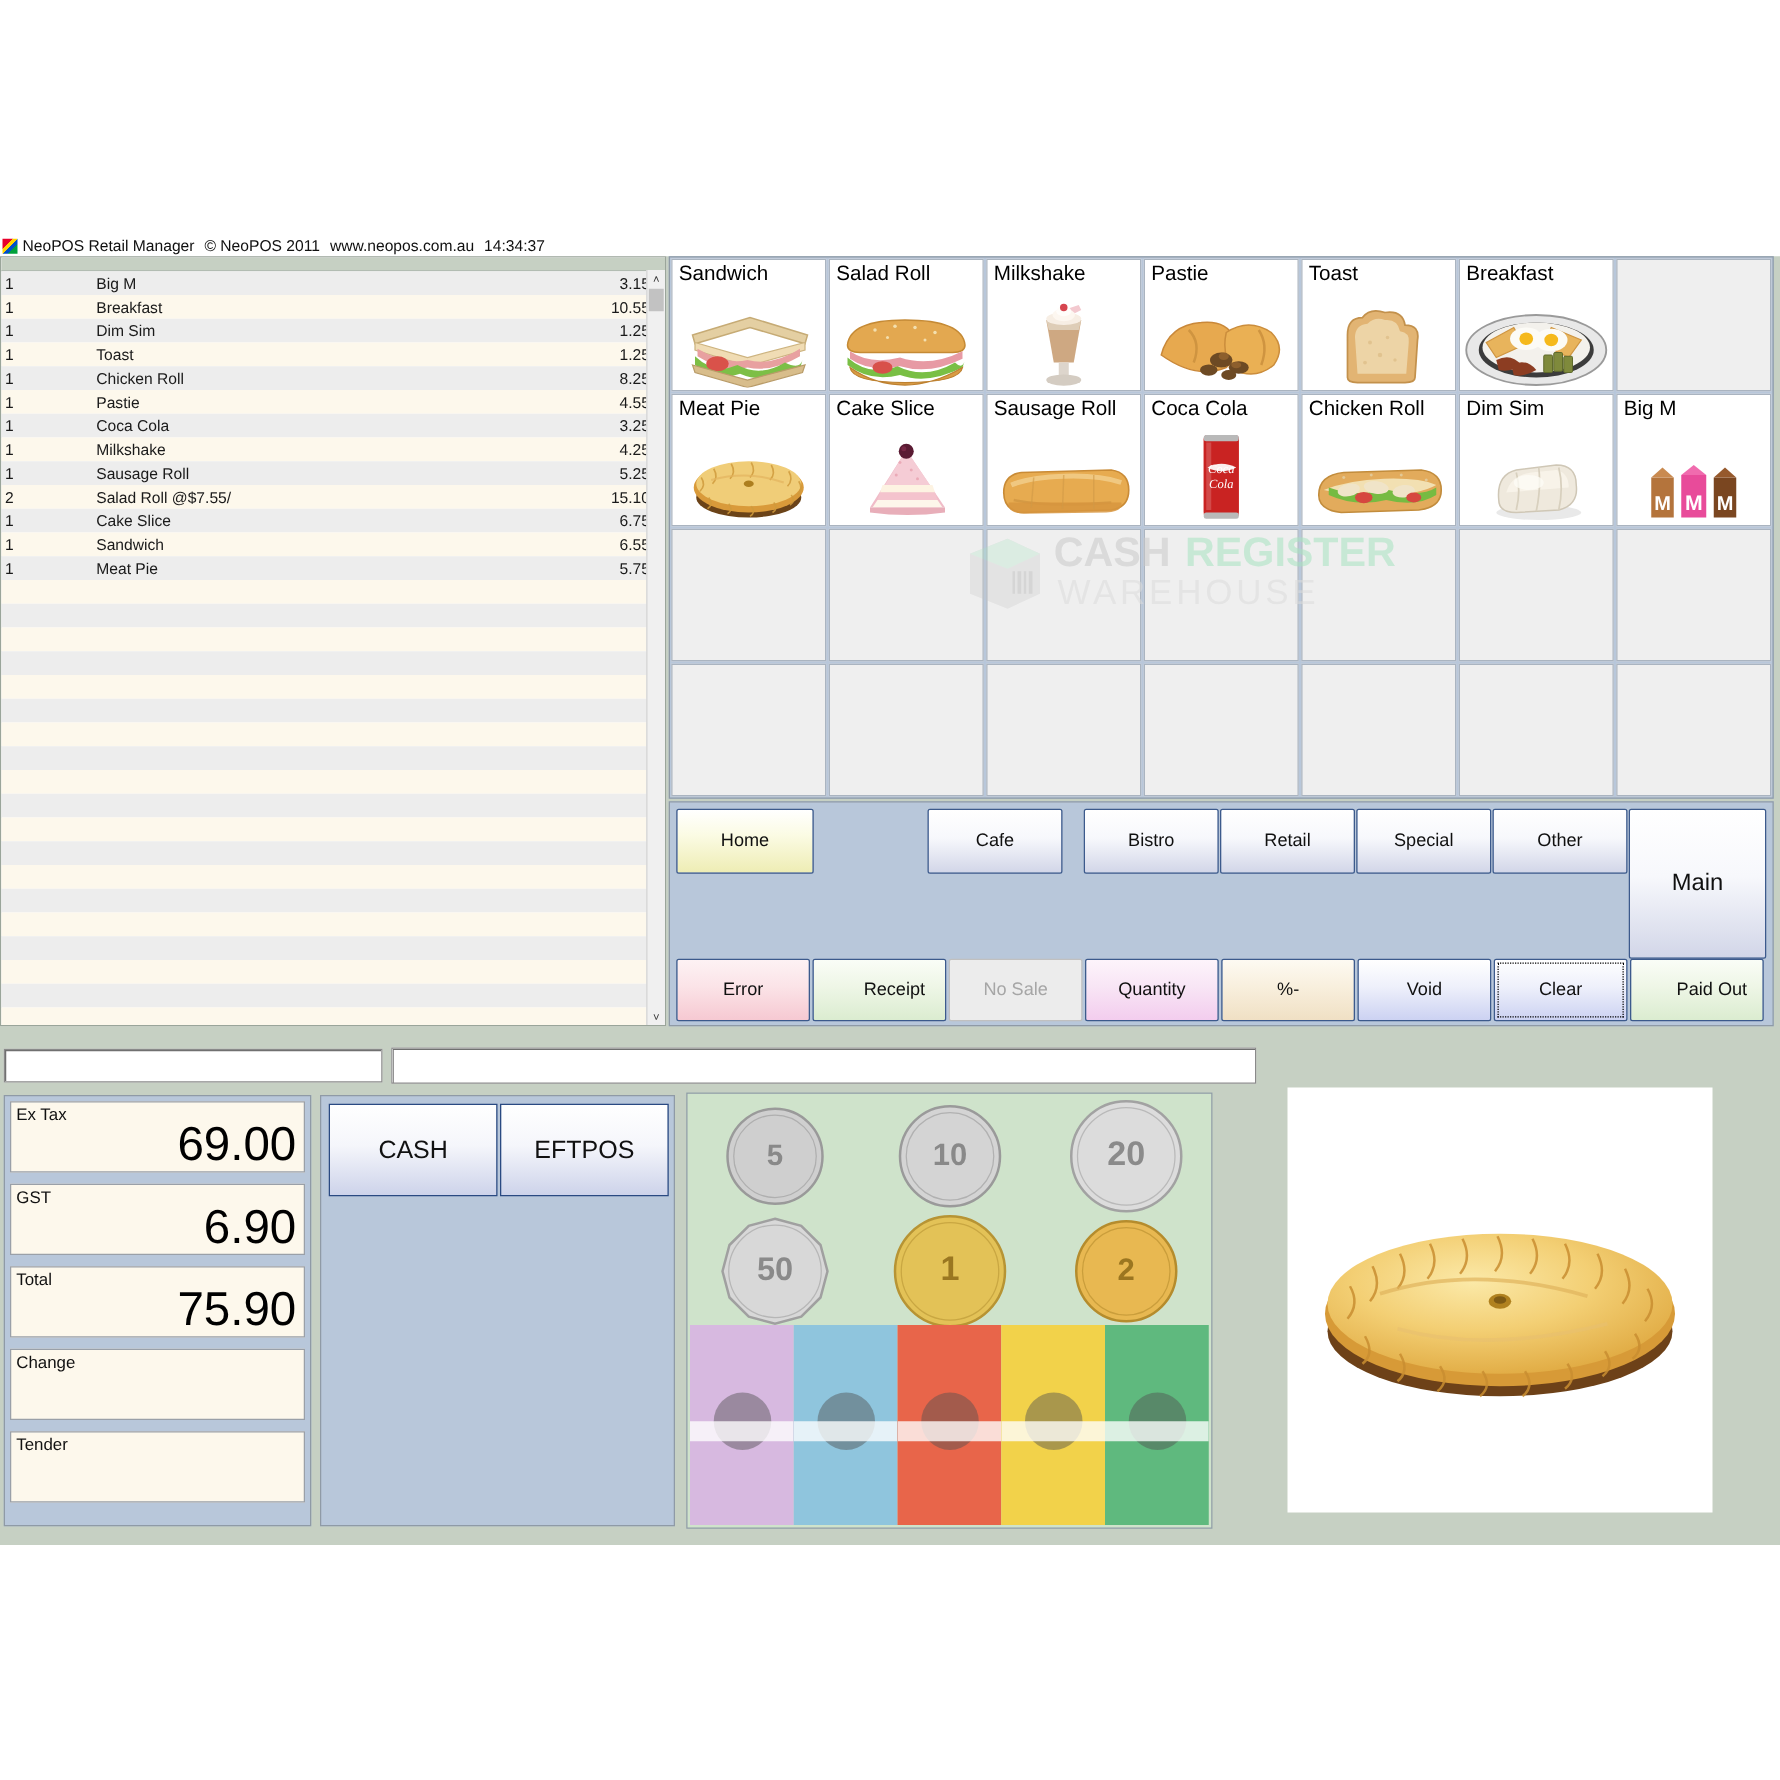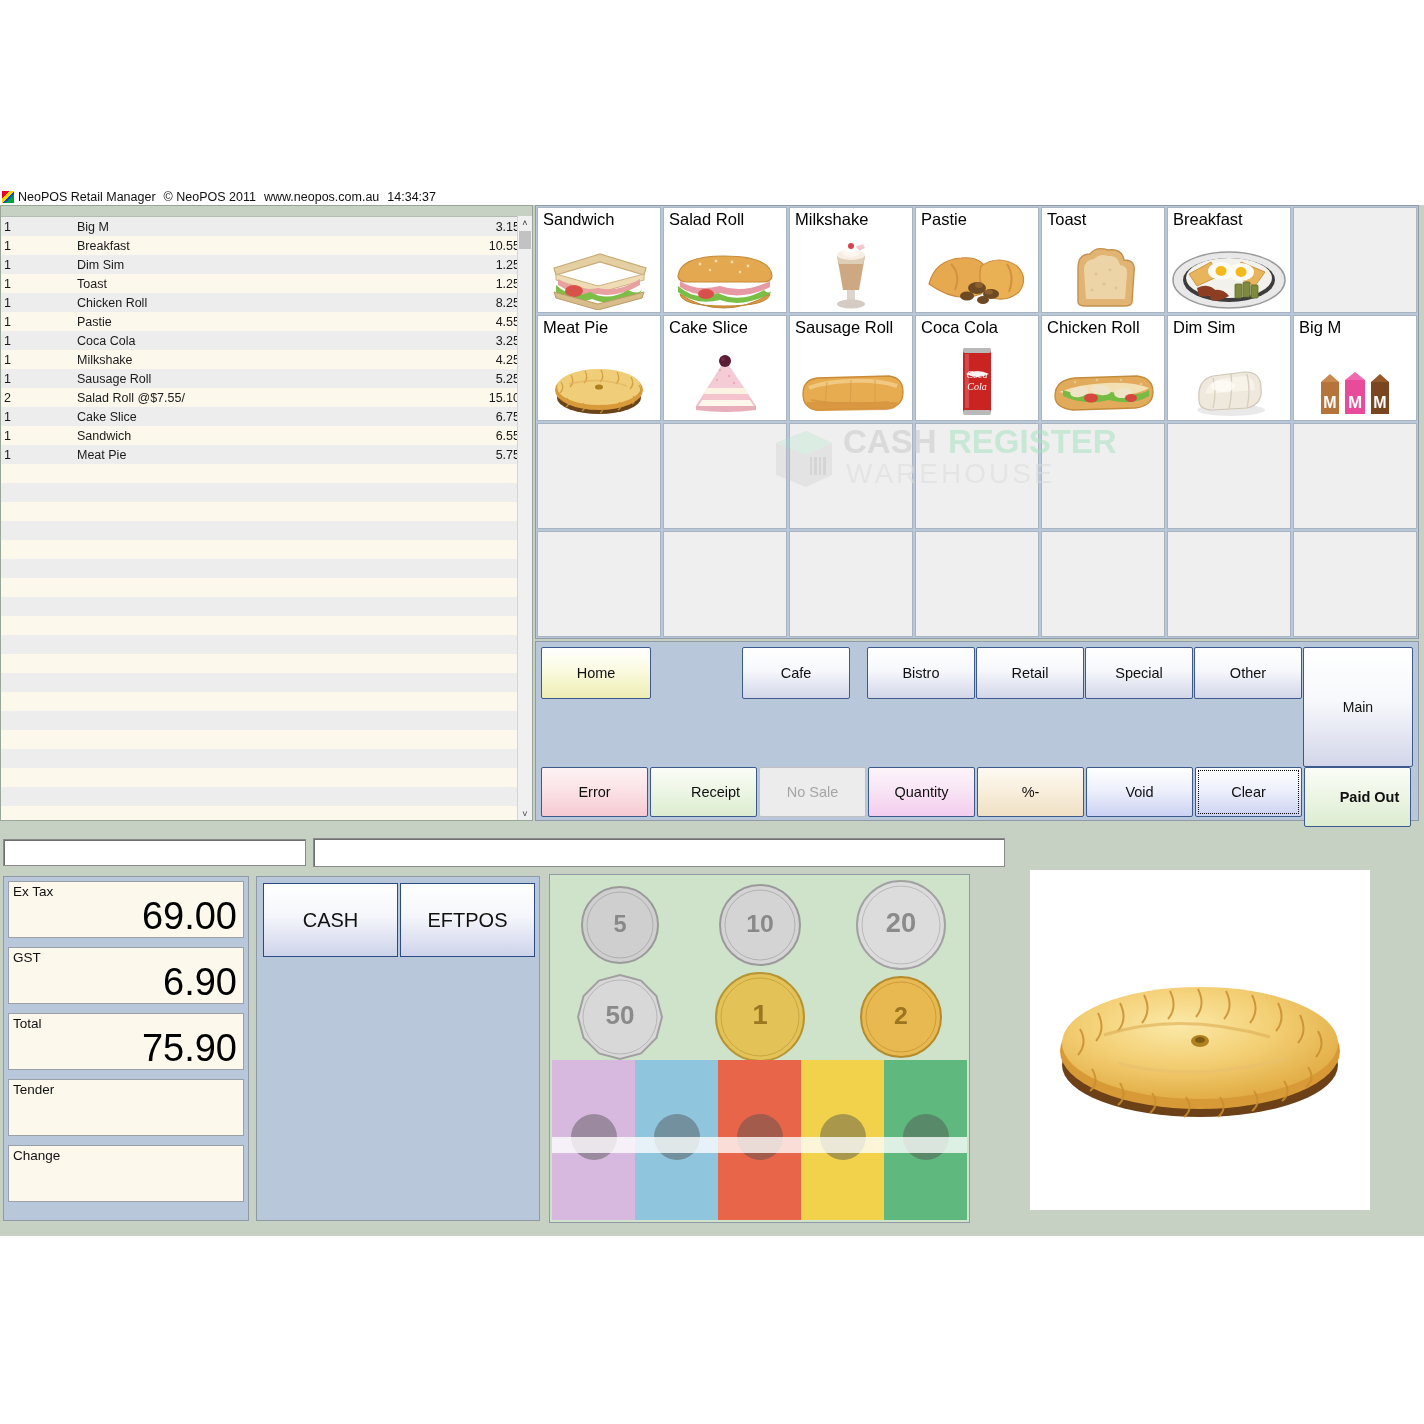--- a/index.html
+++ b/index.html
@@ -724,56 +724,56 @@
 
   <div class="btn-panel">
     <div class="btn home" style="left:5px; top:5px; width:110px; height:52px;">Home</div>
 
     <div class="btn" style="left:206px; top:5px; width:108px; height:52px;">Cafe</div>
     <div class="btn" style="left:331px; top:5px; width:108px; height:52px;">Bistro</div>
     <div class="btn" style="left:440px; top:5px; width:108px; height:52px;">Retail</div>
     <div class="btn" style="left:549px; top:5px; width:108px; height:52px;">Special</div>
     <div class="btn" style="left:658px; top:5px; width:108px; height:52px;">Other</div>
 
-    <div class="btn" style="left:767px; top:5px; width:110px; height:120px; font-size:14px;">Main</div>
+    <div class="btn" style="left:767px; top:5px; width:110px; height:120px; font-size:19px;">Main</div>
 
     <div id="fn-row">
         <div class="btn pink" style="left:5px; top:125px; width:107px; height:50px;">Error</div>
         <div class="btn green" style="left:114px; top:125px; width:107px; height:50px;">Receipt</div>
         <div class="btn disabled" style="left:223px; top:125px; width:107px; height:50px;">No Sale</div>
         <div class="btn magenta" style="left:332px; top:125px; width:107px; height:50px;">Quantity</div>
         <div class="btn tan" style="left:441px; top:125px; width:107px; height:50px;">%-</div>
         <div class="btn blue" style="left:550px; top:125px; width:107px; height:50px;">Void</div>
         <div class="btn blue focus-ring" style="left:659px; top:125px; width:107px; height:50px;">Clear</div>
-        <div class="btn green" style="left:768px; top:125px; width:107px; height:60px;font-weight:bold;">Paid Out</div>
+        <div class="btn green" style="left:768px; top:125px; width:107px; height:50px;">Paid Out</div>
       </div>
   </div>
 
   <div class="txt" style="left:3px; top:651px; width:303px; height:27px;"></div>
   <div class="txt" style="left:313px; top:650px; width:692px; height:29px;"></div>
 
   <div class="totals-panel">
     <div class="total-box">
       <span class="tl">Ex Tax</span>
       <span class="tv">69.00</span>
     </div>
     <div class="total-box">
       <span class="tl">GST</span>
       <span class="tv">6.90</span>
     </div>
     <div class="total-box">
       <span class="tl">Total</span>
       <span class="tv">75.90</span>
     </div>
     <div class="total-box">
-      <span class="tl">Tender</span>
+      <span class="tl">Change</span>
       <span class="tv"></span>
     </div>
     <div class="total-box">
-      <span class="tl">Change</span>
+      <span class="tl">Tender</span>
       <span class="tv"></span>
     </div>
   </div>
 
   <div class="pay-panel">
     <div class="pay-btn" style="left:6px; width:135px;">CASH</div>
     <div class="pay-btn" style="left:143px; width:135px;">EFTPOS</div>
   </div>
 
   <div class="cash-panel">

